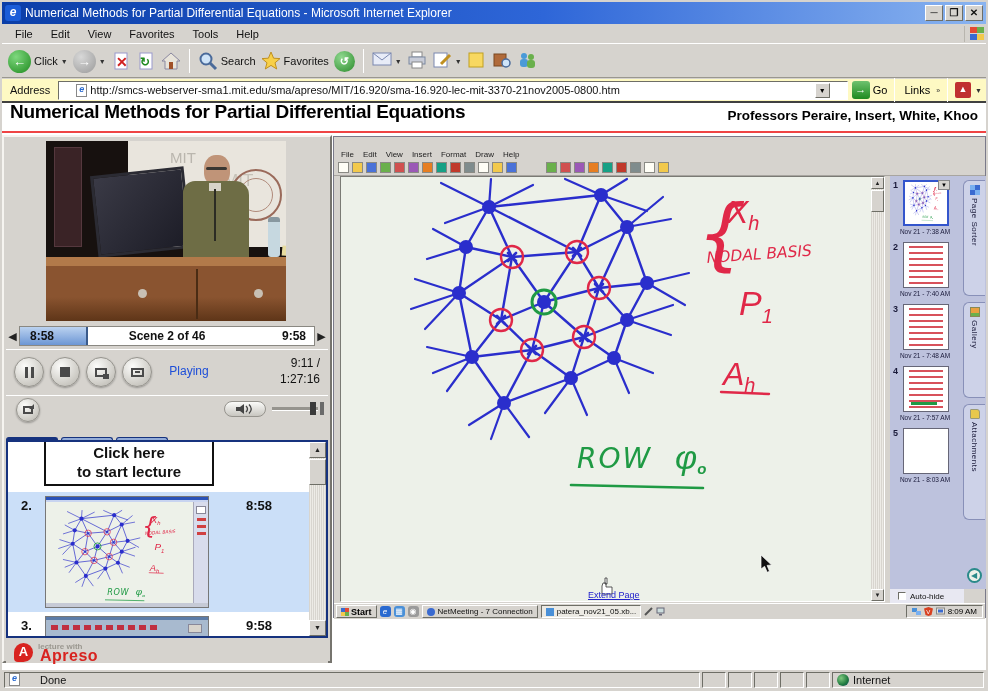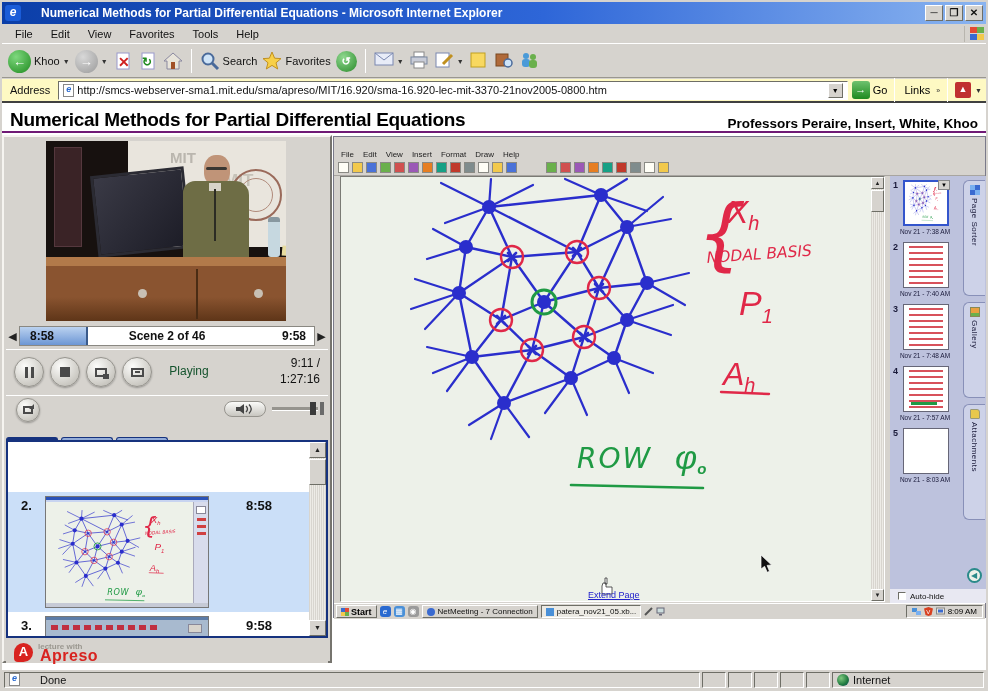--- a/index.html
+++ b/index.html
@@ -1,57 +1,57 @@
 <!DOCTYPE html>
 <html><head>
 <meta charset="utf-8">
 <style>
   html,body{margin:0;padding:0;background:#555;}
   *{box-sizing:border-box;font-family:"Liberation Sans",sans-serif;}
   .win{position:relative;width:988px;height:691px;background:#D6D3CE;border:2px solid #D6D3CE;outline:1px solid #2a2a66;overflow:hidden;}
   
   .titlebar{position:absolute;left:0;top:0;right:0;height:22px;background:linear-gradient(90deg,#0B3EA8,#2E66D8 55%,#8AB4F0);display:flex;align-items:center;padding:0 3px;color:#fff;}
-  .titlebar .ttxt{font-size:12px;font-weight:bold;margin-left:20px;flex:1;white-space:nowrap;overflow:hidden;}
+  .titlebar .ttxt{font-size:12px;font-weight:normal;margin-left:4px;flex:1;white-space:nowrap;overflow:hidden;}
   .winbtn{width:18px;height:16px;background:#D6D3CE;border:1px solid;border-color:#fff #6e6e66 #6e6e66 #fff;color:#111;font-size:10px;line-height:13px;text-align:center;margin-left:2px;font-weight:bold;}
   .ieico{width:16px;height:16px;border-radius:3px;background:#1a5cd8;color:#fff;font-size:12px;font-weight:bold;text-align:center;line-height:15px;font-style:italic;}
   
   .menubar{position:absolute;left:0;top:22px;right:0;height:20px;background:#D6D3CE;border-bottom:1px solid #fff;display:flex;align-items:center;padding-left:4px;}
   .menuitem{font-size:11px;color:#111;padding:2px 9px;}
   .menuflag{margin-left:auto;margin-right:4px;width:18px;height:16px;position:relative;border-left:1px solid #b8b5ae;padding-left:4px;}
   .flagq{position:absolute;width:7px;height:6px;}
   
   .toolbar{position:absolute;left:0;top:43px;right:0;height:33px;background:#D6D3CE;border-bottom:1px solid #9a978f;display:flex;align-items:center;padding:0 6px;gap:5px;}
   .tbtn{display:flex;align-items:center;gap:3px;font-size:11px;color:#111;}
   .dd{font-size:7px;color:#333;}
   .tsep{width:1px;height:24px;background:#9a978f;border-right:1px solid #fff;margin:0 3px;}
   .circ{width:23px;height:23px;border-radius:50%;display:flex;align-items:center;justify-content:center;color:#fff;font-size:13px;font-weight:bold;}
   .circ.back{background:radial-gradient(circle at 35% 30%,#7ed87e,#1f8a1f);}
   .circ.fwd{background:radial-gradient(circle at 35% 30%,#d8d8d8,#9a9a9a);}
   .circ.hist{background:radial-gradient(circle at 35% 30%,#8fd88f,#2a8a2a);width:21px;height:21px;font-size:11px;}
   .ticon{width:20px;height:20px;position:relative;}
   
   .addrbar{position:absolute;left:0;top:77px;right:0;height:24px;background:#fef9c3;border-bottom:2px solid #404040;display:flex;align-items:center;padding:0 4px;gap:4px;}
   .addrlabel{font-size:11px;color:#111;padding:0 4px;}
-  .addrfield{flex:1;height:19px;background:#fff;border:1px solid;border-color:#6e6e66 #fff #fff #6e6e66;display:flex;align-items:center;padding:0 4px;gap:3px;}
+  .addrfield{flex:1;height:19px;background:#fff;border:1px solid;border-color:#6e6e66 #fff #fff #6e6e66;display:flex;align-items:center;padding:0 17px;gap:3px;}
   .addrfield .url{font-size:11px;color:#111;flex:1;white-space:nowrap;overflow:hidden;}
   .addrdrop{width:15px;height:15px;background:#D6D3CE;border:1px solid;border-color:#fff #6e6e66 #6e6e66 #fff;font-size:7px;text-align:center;line-height:13px;}
   .gobtn{display:flex;align-items:center;gap:3px;font-size:11px;}
   .goarrow{width:18px;height:18px;background:linear-gradient(180deg,#6fc26f,#1f8a1f);border-radius:3px;color:#fff;text-align:center;line-height:17px;font-weight:bold;font-size:11px;}
   .linkslbl{font-size:11px;padding:0 2px;}
   .pdfico{width:16px;height:16px;background:#c03030;border-radius:2px;color:#fff;font-size:9px;text-align:center;line-height:15px;font-weight:bold;}
   
   .content{position:absolute;left:0;top:101px;right:0;height:567px;background:#fff;}
-  .hdr{position:absolute;left:0;top:2px;right:0;height:28px;border-bottom:2px solid #701a75;display:flex;align-items:flex-end;padding:0 8px 0 8px;background:#fff;}
+  .hdr{position:absolute;left:0;top:2px;right:0;height:28px;border-bottom:2px solid #ef4444;display:flex;align-items:flex-end;padding:0 8px 8px 8px;background:#fff;}
   .hdr .ht{font-size:19px;font-weight:bold;color:#000;letter-spacing:-0.3px;}
   .hdr .hp{margin-left:auto;font-size:13.5px;font-weight:600;color:#000;}
   
   .player{position:absolute;left:0;top:32px;width:330px;height:528px;background:#D6D3CE;border:2px solid;border-color:#f6f4f0 #76746e #76746e #f6f4f0;}
   .video{position:absolute;left:42px;top:4px;width:240px;height:180px;background:#17110f;overflow:hidden;}
   .vbanner{position:absolute;left:82px;top:0;width:158px;height:106px;background:#E9E5DD;}
-  .vb-mit{position:absolute;font-weight:bold;color:#BAB6AE;}
+  .vb-mit{position:absolute;font-weight:normal;color:#BAB6AE;}
   .vb-mit.m1{left:42px;top:8px;font-size:15px;}
   .vb-mit.m2{left:96px;top:30px;font-size:17px;color:#C6C2B8;}
   .vb-mit.m3{left:-4px;top:52px;font-size:20px;color:#7A1F2B;}
   .vb-inst{position:absolute;left:32px;top:62px;font-size:5.5px;font-weight:bold;color:#B0342A;line-height:7px;}
   .vseal{position:absolute;right:4px;top:28px;width:52px;height:52px;border:2px solid #9A6A5A;border-radius:50%;}
   .vseal::after{content:"";position:absolute;inset:7px;border:1px solid #B08A7A;border-radius:50%;}
   .vdoor{position:absolute;left:8px;top:6px;width:28px;height:100px;background:#3A2326;border:1px solid #55383E;}
   .vmonitor{position:absolute;left:48px;top:30px;width:94px;height:82px;background:linear-gradient(135deg,#3a3a46,#1c1c26);border:3px solid #2b2b33;transform:rotate(-6deg);}
   .vhead{position:absolute;left:158px;top:14px;width:26px;height:30px;background:#C09478;border-radius:45% 45% 40% 40%;}
   .vhead::before{content:"";position:absolute;left:2px;top:12px;width:21px;height:3px;background:#3a3632;border-radius:2px;}
@@ -74,21 +74,21 @@
   .sb-dur{position:absolute;right:8px;font-size:12px;font-weight:600;color:#111;}
   
   .controls{position:absolute;left:2px;top:212px;width:322px;height:44px;border-top:1px solid #fff;}
   .rbtn{position:absolute;top:7px;width:30px;height:30px;border-radius:50%;background:radial-gradient(circle at 35% 30%,#fcfcfa,#cfcdc7 65%,#b4b2ac);border:1px solid #96948e;box-shadow:0 1px 2px rgba(0,0,0,.3);display:flex;align-items:center;justify-content:center;}
   .g-pause{width:3px;height:11px;background:#4a4a4a;box-shadow:6px 0 0 #4a4a4a;margin-right:6px;}
   .g-stop{width:10px;height:10px;background:#4a4a4a;}
   .g-mix{width:12px;height:9px;border:2px solid #4a4a4a;position:relative;}
   .g-mix::after{content:"";position:absolute;right:-4px;bottom:-4px;width:6px;height:5px;background:#4a4a4a;}
   .g-scr{width:13px;height:9px;border:2px solid #4a4a4a;position:relative;}
   .g-scr::after{content:"";position:absolute;left:2px;top:1px;width:5px;height:2px;background:#4a4a4a;}
-  .pl-status{position:absolute;left:138px;top:14px;width:90px;text-align:center;font-size:12px;color:#14532d;}
+  .pl-status{position:absolute;left:138px;top:14px;width:90px;text-align:center;font-size:12px;color:#1d4ed8;}
   .pl-time{position:absolute;right:8px;top:5px;text-align:right;font-size:12px;color:#111;line-height:16px;}
   
   .volrow{position:absolute;left:2px;top:258px;width:322px;height:26px;border-top:1px solid #fff;}
   .volrow .rbtn{top:2px;width:24px;height:24px;left:10px;}
   .g-out{width:10px;height:8px;border:2px solid #4a4a4a;position:relative;}
   .g-out::after{content:"";position:absolute;right:-3px;top:-4px;border-left:5px solid transparent;border-top:5px solid #4a4a4a;transform:rotate(90deg);}
   .spk{position:absolute;left:218px;top:5px;width:42px;height:16px;border-radius:8px;background:linear-gradient(180deg,#fbfbf9,#c8c6c0);border:1px solid #96948e;display:flex;align-items:center;justify-content:center;font-size:9px;color:#333;}
   .slider{position:absolute;left:266px;top:11px;width:46px;height:4px;background:#96948e;border-bottom:1px solid #fff;}
   .sl-thumb{position:absolute;right:2px;top:-5px;width:6px;height:13px;background:#3a3a3a;}
   .sl-cap{position:absolute;left:314px;top:6px;width:4px;height:13px;background:#6a6a6a;}
@@ -156,21 +156,21 @@
   .rl{position:absolute;inset:3px 5px;background:repeating-linear-gradient(180deg,rgba(206,38,50,.8) 0 2px,transparent 2px 6px);}
   .gl{position:absolute;left:7px;bottom:6px;width:26px;height:3px;background:#1F9A44;}
   .sb-tabs{position:absolute;right:0;top:0;width:26px;height:100%;display:flex;flex-direction:column;align-items:center;padding-top:4px;gap:6px;}
   .vtab{width:22px;border:1px solid #8890B8;border-right:none;border-radius:6px 0 0 6px;background:#CDD2E8;display:flex;flex-direction:column;align-items:center;padding:4px 0;gap:3px;}
   .vtab .vt-label{writing-mode:vertical-rl;font-size:8px;color:#1a1a3a;letter-spacing:0.5px;}
   .vt-ico{width:10px;height:10px;}
   .i-grid{background:conic-gradient(#3a6ad0 0 25%,#7ab0f0 0 50%,#3a6ad0 0 75%,#7ab0f0 0);}
   .i-pic{background:linear-gradient(180deg,#e8a040 0 60%,#6ab04c 60%);border:1px solid #885;}
   .i-folder{background:#E8C84C;border:1px solid #997;border-radius:1px 3px 1px 1px;}
   .backcirc{width:15px;height:15px;border:2px solid #2A8A8A;border-radius:50%;color:#2A8A8A;font-size:8px;line-height:12px;text-align:center;margin-top:auto;margin-bottom:6px;background:#EDF1E9;}
-  .autohide{position:absolute;left:556px;top:452px;width:97px;height:14px;background:#E8E8F2;display:flex;align-items:center;gap:4px;padding-left:8px;}
+  .autohide{position:absolute;left:556px;top:452px;width:74px;height:14px;background:#E8E8F2;display:flex;align-items:center;gap:4px;padding-left:8px;}
   .chk{width:8px;height:8px;background:#fff;border:1px solid;border-color:#6e6e66 #fff #fff #6e6e66;}
   .autohide span{font-size:8px;color:#111;}
   
   .tbar{position:absolute;left:0;top:466px;right:0;height:16px;background:#D6D3CE;border-top:1px solid #fff;display:flex;align-items:center;gap:3px;padding:0 2px;}
   .startbtn{height:13px;display:flex;align-items:center;gap:2px;background:#D6D3CE;border:1px solid;border-color:#fff #6e6e66 #6e6e66 #fff;padding:0 4px;font-size:9px;font-weight:bold;}
   .wflag{width:8px;height:8px;background:conic-gradient(#e34a33 0 25%,#6ab04c 0 50%,#f2c94c 0 75%,#3a6ad0 0);}
   .ql{width:11px;height:11px;border-radius:3px;font-size:8px;line-height:11px;text-align:center;color:#fff;}
   .tk{height:13px;display:flex;align-items:center;gap:3px;border:1px solid;border-color:#fff #6e6e66 #6e6e66 #fff;padding:0 4px;font-size:8px;color:#111;white-space:nowrap;}
   .tk.active{border-color:#6e6e66 #fff #fff #6e6e66;background:#ECEAE4;}
   .tk .tki{width:8px;height:8px;}
@@ -210,21 +210,21 @@
       <span class="flagq" style="left:5px;top:1px;background:#e34a33"></span>
       <span class="flagq" style="left:12px;top:1px;background:#6ab04c"></span>
       <span class="flagq" style="left:5px;top:8px;background:#3a6ad0"></span>
       <span class="flagq" style="left:12px;top:8px;background:#f2c94c"></span>
     </span>
   </div>
 
   <div class="toolbar">
     <span class="tbtn">
       <span class="circ back">←</span>
-      <span>Khoo</span>
+      <span>Click</span>
         <span class="dd">▼</span>
     </span>
     <span class="tbtn">
       <span class="circ fwd">→</span>
         <span class="dd">▼</span>
     </span>
     <span class="tbtn">
       <span class="ticon">
         <svg width="20" height="20">
             <rect x="4" y="2" width="12" height="16" fill="#fff" stroke="#99c"></rect>
@@ -417,20 +417,26 @@
         <span class="sl-cap"></span>
       </div>
 
       <div class="ptabs">
         <span class="ptab active" style="left:0">Scenes</span>
         <span class="ptab idle" style="left:55px">Info</span>
         <span class="ptab idle" style="left:110px">Help</span>
       </div>
 
       <div class="slist">
+        <div class="srow1">
+          <div class="cap">
+            <span>Click here</span>
+            <span>to start lecture</span>
+          </div>
+        </div>
         <div class="srow2">
           <span class="snum">2.</span>
           <span class="sthumb">
             <span class="tb"></span>
             <svg width="146" height="104" viewBox="30 -14 500 330" style="position:absolute;left:1px;top:5px">
                 <use href="#wbart"></use>
               </svg>
             <span class="rstrip">
                 <b></b>
                 <i></i>

